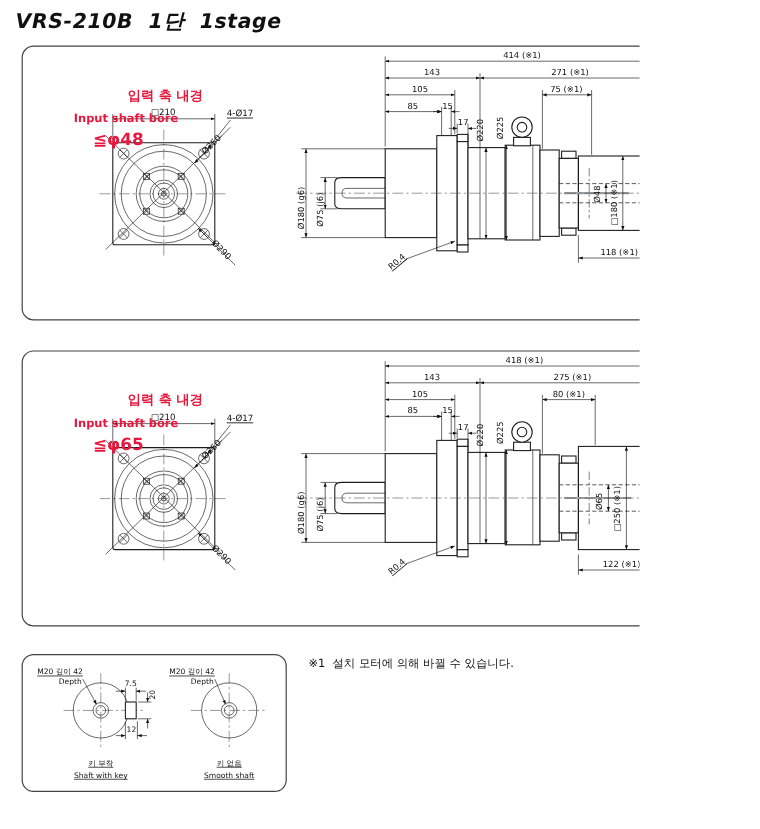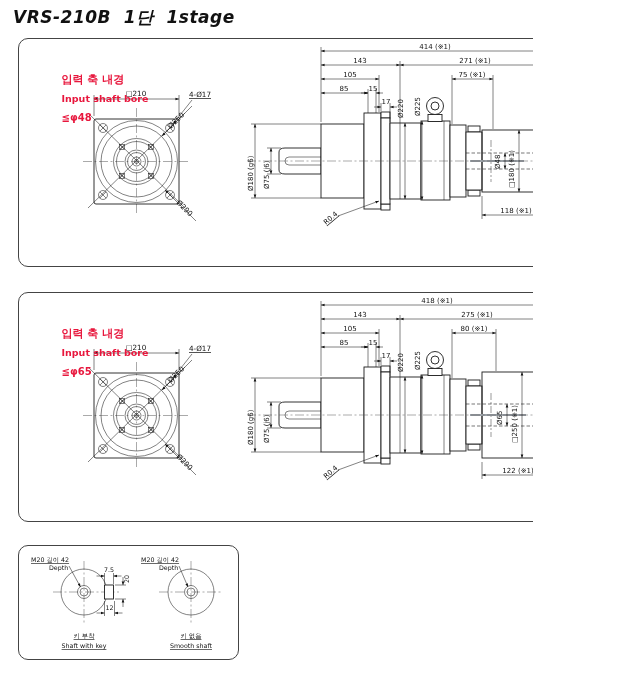--- a/index.html
+++ b/index.html
@@ -3,23 +3,23 @@
 <meta charset="utf-8">
 <style>
   html,body{margin:0;padding:0;background:#fff;}
   .page{position:relative;width:533px;height:691px;background:#fff;overflow:hidden;
         font-family:"DejaVu Sans",sans-serif;color:#111;}
   .title{position:absolute;left:13px;top:6px;font-style:italic;font-weight:700;
          font-size:17px;letter-spacing:.5px;white-space:pre;color:#111;}
   .panel{position:absolute;border:1.3px solid #444;border-radius:10px;background:#fff;}
   .panel svg{position:absolute;left:0;top:0;}
   .hdr{position:absolute;left:12px;top:10px;white-space:pre;}
-  .hdr .ko{font-weight:700;font-size:11px;}
+  .hdr .ko{font-weight:700;font-size:11px;margin-left:45px;}
   .hdr .en{font-weight:700;font-size:9.5px;}
-  .hdr .lim{font-weight:700;font-size:10px;}
+  .hdr .lim{font-weight:700;font-size:14px;margin-left:16px;}
   .notes{position:absolute;left:257px;top:547px;}
   .notes div{font-size:9.5px;line-height:13.5px;white-space:pre;}
   
   .ol{stroke:#1c1c1c;stroke-width:.9;fill:#fff;}
   .nf{fill:none;}
   .tl{stroke:#1c1c1c;stroke-width:.55;fill:none;}
   .cl{stroke:#555;stroke-width:.5;fill:none;stroke-dasharray:9 2.5 2 2.5;}
   .dim{stroke:#1c1c1c;stroke-width:.55;fill:none;}
   .hid{stroke:#1c1c1c;stroke-width:.6;fill:none;stroke-dasharray:3.5 2;}
   .dd{stroke:#333;stroke-width:.5;fill:none;stroke-dasharray:7 2 2 2;}
@@ -372,15 +372,16 @@
         <text class="sm u" x="122" y="16">M20 깊이 42</text>
         <text class="sm" x="140" y="24">Depth</text>
         <line class="dim" x1="160" y1="20" x2="169" y2="41" marker-end="url(#ar)"></line>
         <text class="sm u" x="172" y="92" text-anchor="middle">키 없음</text>
         <text class="sm u" x="172" y="102" text-anchor="middle">Smooth shaft</text>
       </g>
     </svg>
   </div>
 
   <div class="notes">
+    <div>※1  설치 모터에 의해 바뀔 수 있습니다.</div>
   </div>
 
 </div>
 
 </body></html>

